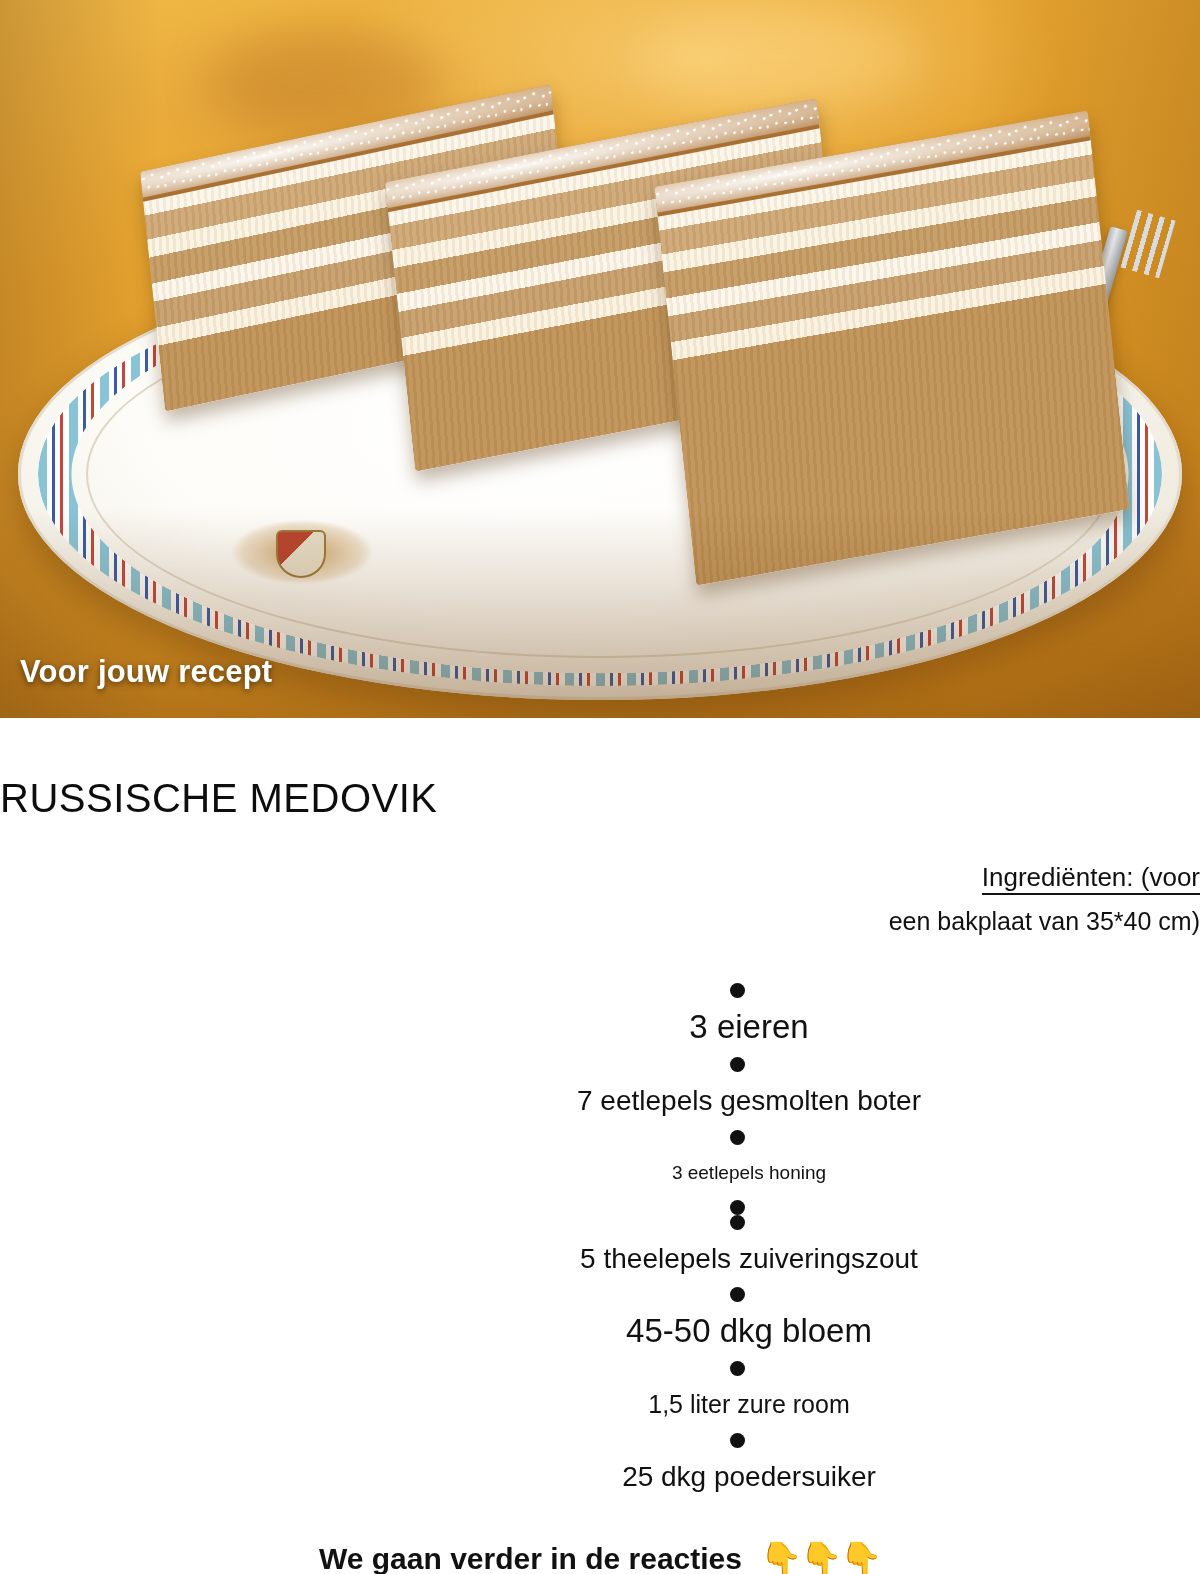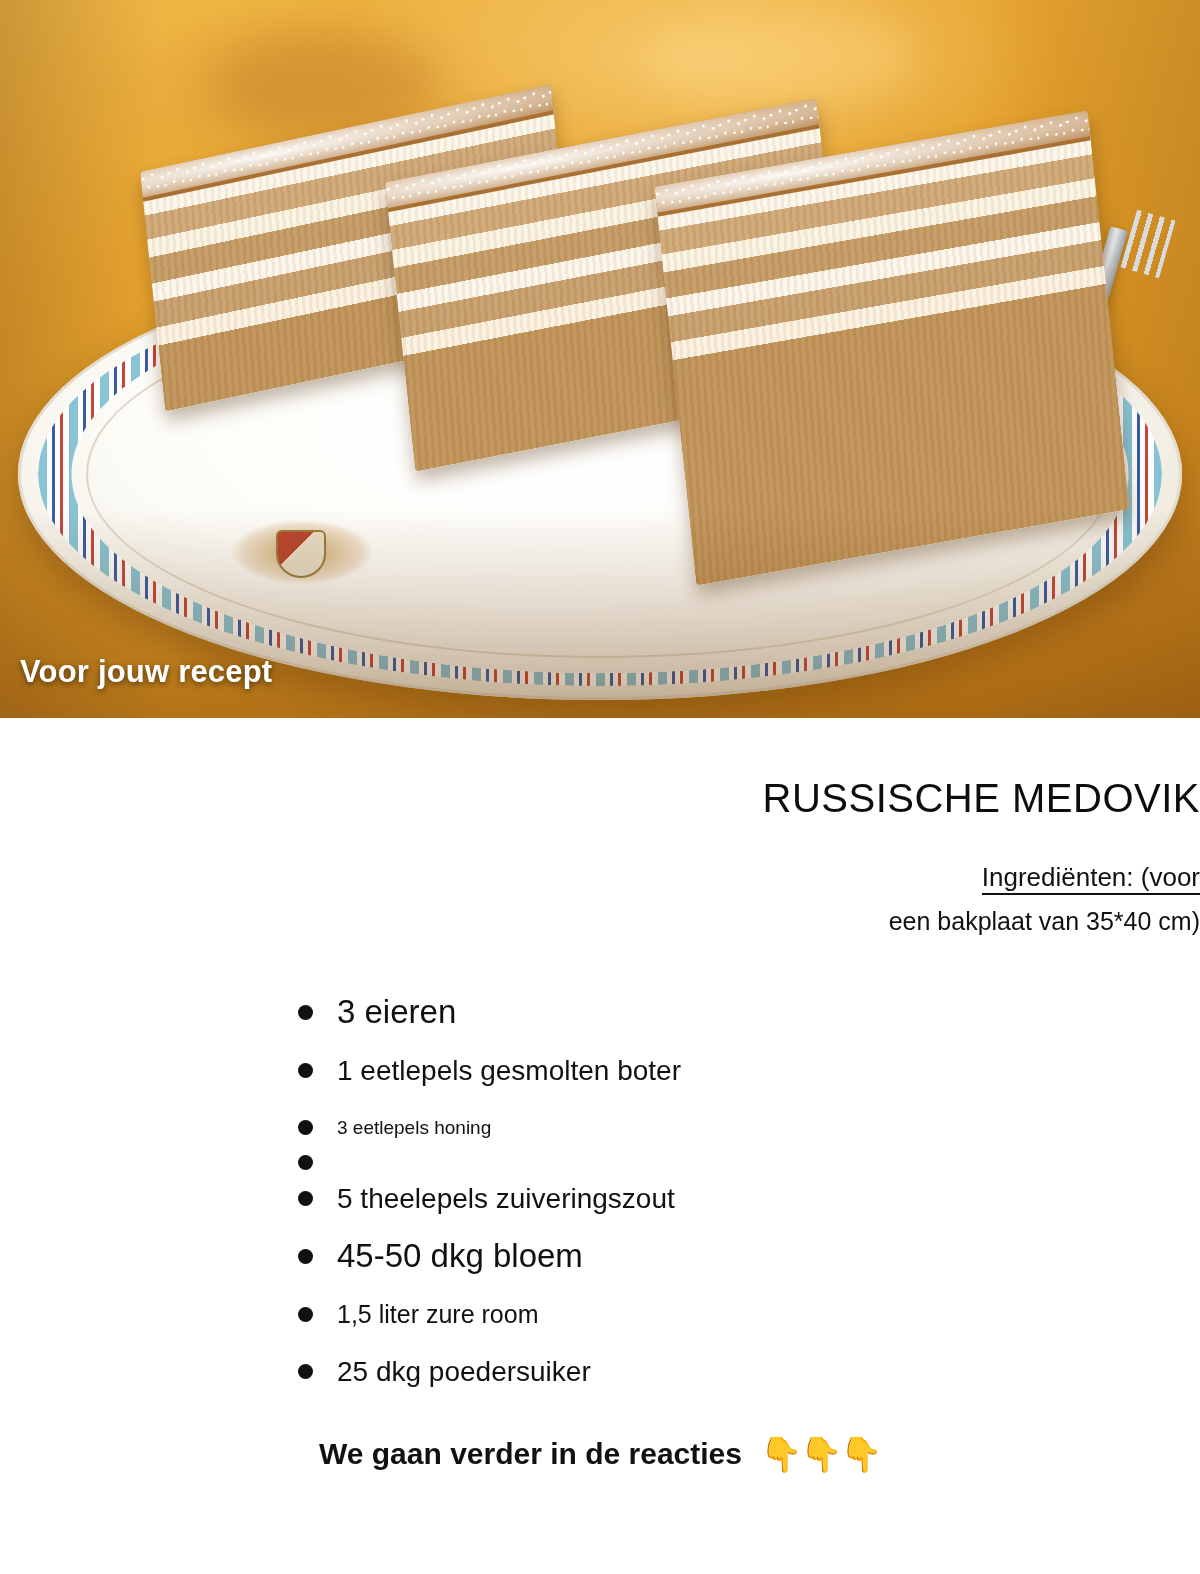--- a/index.html
+++ b/index.html
@@ -219,21 +219,21 @@
 
   
   .content {
     position: relative;
     width: 1200px;
     height: 856px;
     background: #ffffff;
     padding-top: 40px;
   }
   .recipe-title {
-    text-align: right;
+    text-align: left;
     font-size: 40px;
     font-weight: 400;
     color: #0d0d0d;
     letter-spacing: .5px;
     margin-top: 18px;
   }
   .subheading-wrap {
     text-align: right;
     margin-top: 38px;
     line-height: 1.42;
@@ -253,20 +253,21 @@
 
   .ingredients {
     list-style: none;
     margin: 44px 0 0 298px;
     padding: 0;
   }
   .ingredients li {
     display: flex;
     align-items: center;
     color: #111;
+    flex-direction: column;
   }
   .ingredients li .bullet {
     width: 15px; height: 15px;
     border-radius: 50%;
     background: #111;
     flex: 0 0 auto;
     margin-right: 24px;
   }
   .it-xl  { font-size: 33px; line-height: 1.78; }
   .it-lg  { font-size: 28px; line-height: 2.05; }
@@ -343,21 +344,21 @@
       <span class="subheading-line2">een bakplaat van 35*40 cm)</span>
     </div>
 
     <ul class="ingredients" id="ingredient-list">
         <li class="it-xl">
           <span class="bullet"></span>
           <span>3 eieren</span>
         </li>
         <li class="it-lg">
           <span class="bullet"></span>
-          <span>1 eetlepels gesmolten boter</span>
+          <span>7 eetlepels gesmolten boter</span>
         </li>
         <li class="it-sm">
           <span class="bullet"></span>
           <span>3 eetlepels honing</span>
         </li>
         <li class="it-xl">
           <span class="bullet"></span>
         </li>
         <li class="it-lg">
           <span class="bullet"></span>

